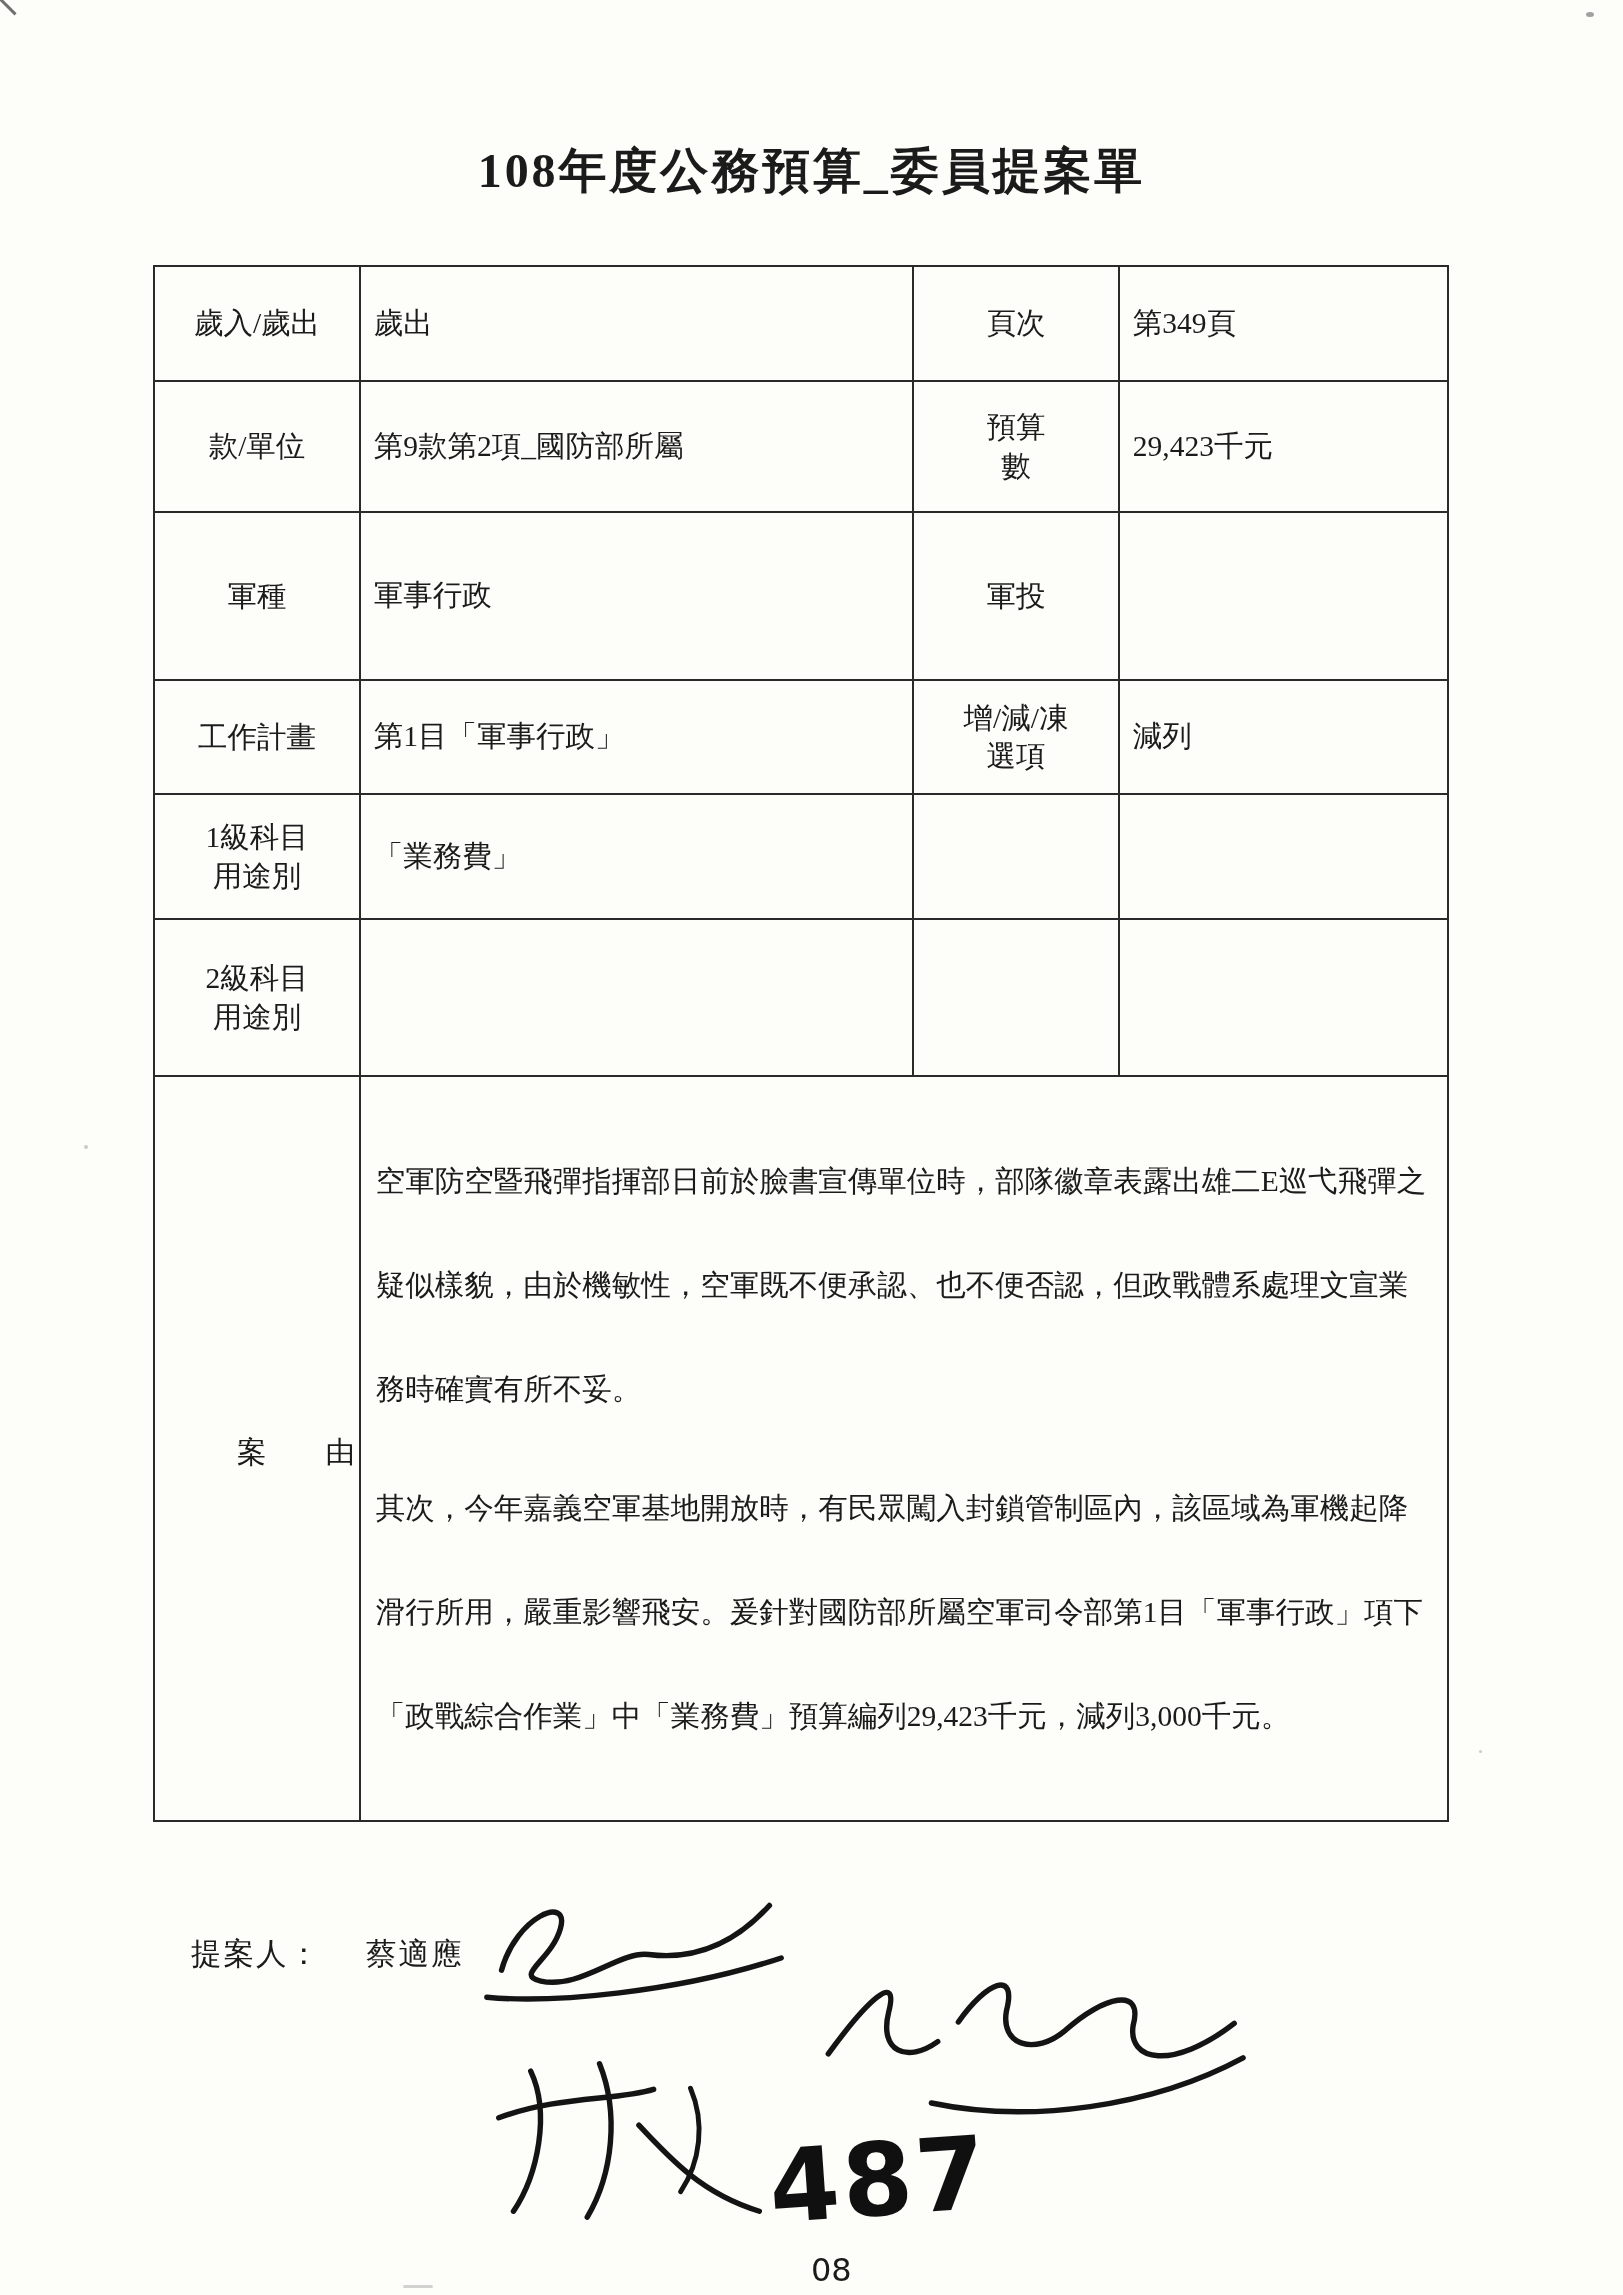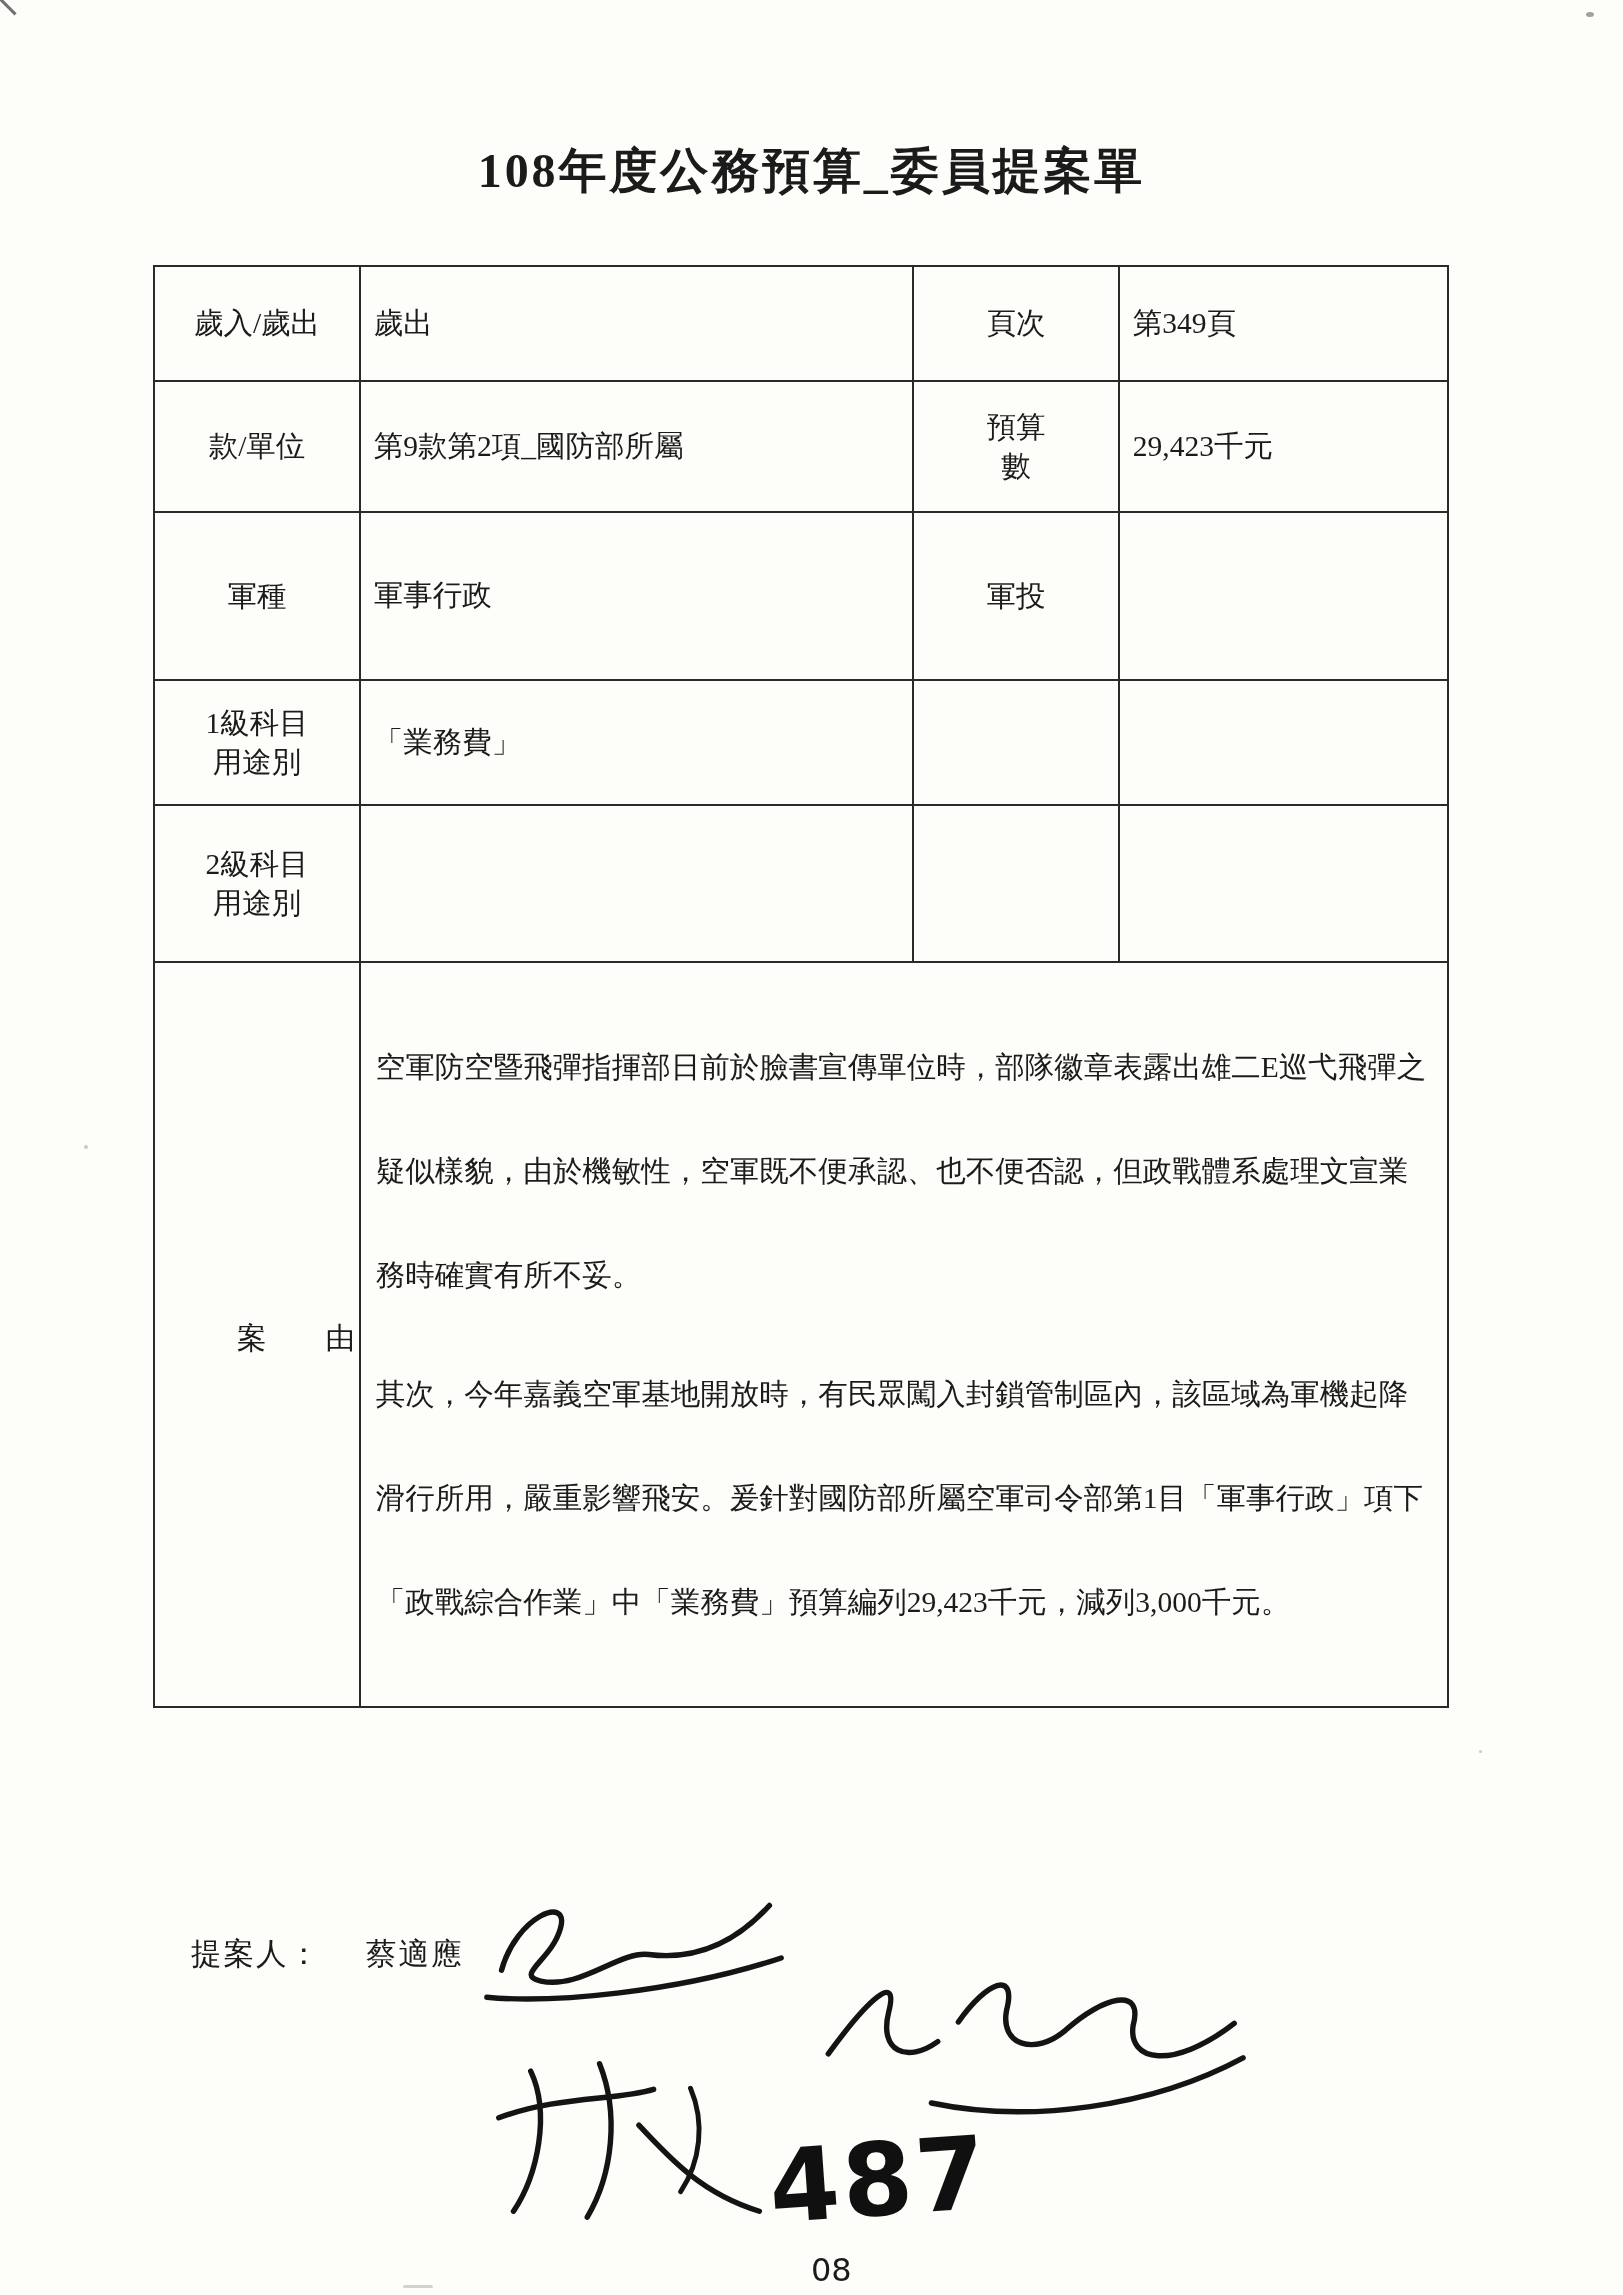--- a/index.html
+++ b/index.html
@@ -107,20 +107,27 @@
         <td class="lbl">預算
 數</td>
         <td class="val">29,423千元</td>
       </tr>
       <tr style="height:168px">
         <td class="lbl">軍種</td>
         <td class="val">軍事行政</td>
         <td class="lbl">軍投</td>
         <td class="val"></td>
       </tr>
+      <tr style="height:114px">
+        <td class="lbl">工作計畫</td>
+        <td class="val">第1目「軍事行政」</td>
+        <td class="lbl">增/減/凍
+選項</td>
+        <td class="val">減列</td>
+      </tr>
       <tr style="height:125px">
         <td class="lbl">1級科目
 用途別</td>
         <td class="val">「業務費」</td>
         <td class="lbl"></td>
         <td class="val"></td>
       </tr>
       <tr style="height:157px">
         <td class="lbl">2級科目
 用途別</td>

